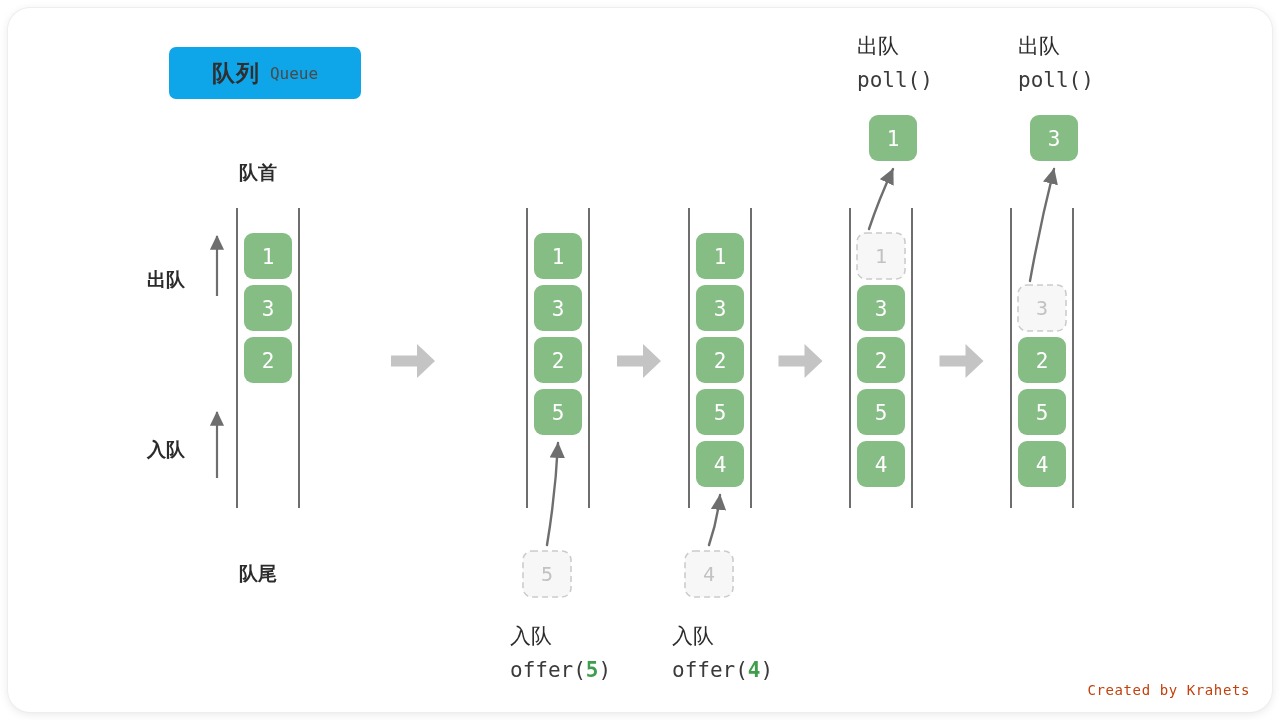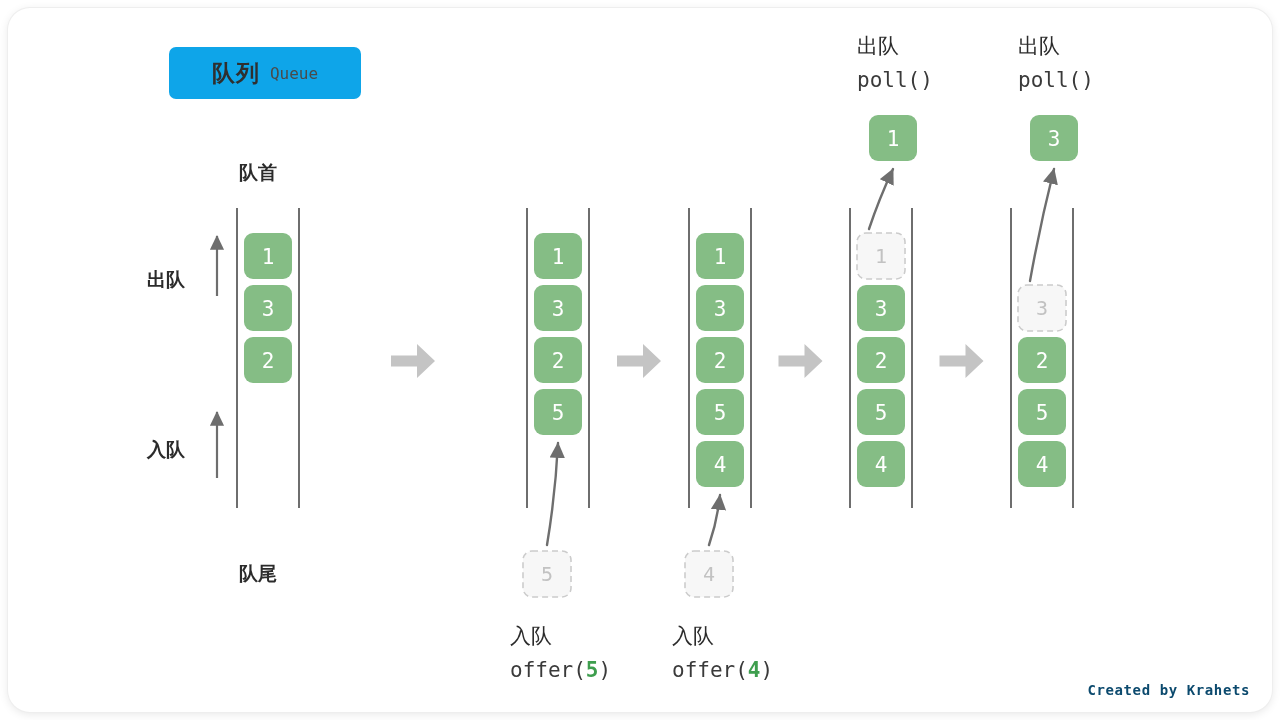--- a/index.html
+++ b/index.html
@@ -83,23 +83,22 @@
   .op-label .num {
     color: #3e9e4e;
     font-weight: bold;
   }
   .credit {
     position: absolute;
     right: 30px;
     bottom: 22px;
     font-family: "DejaVu Sans Mono", "Liberation Mono", monospace;
     font-size: 14px;
-    color: #0c4a6e;
+    color: #c2410c;
     letter-spacing: 0.6px;
-    font-weight: bold;
   }
   .cell-text {
     font-family: "DejaVu Sans Mono", "Liberation Mono", monospace;
     font-size: 21px;
     fill: #ffffff;
   }
   .ghost-text {
     font-family: "DejaVu Sans Mono", "Liberation Mono", monospace;
     font-size: 20px;
     fill: #c2c2c2;

